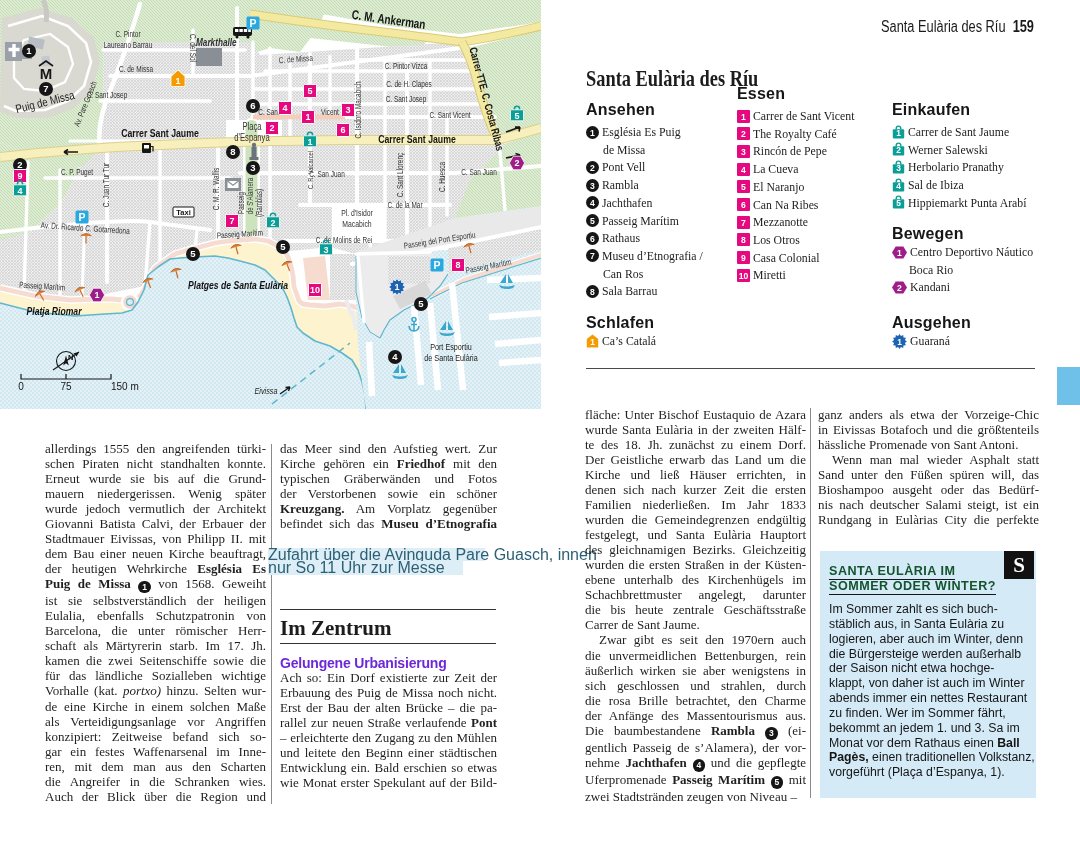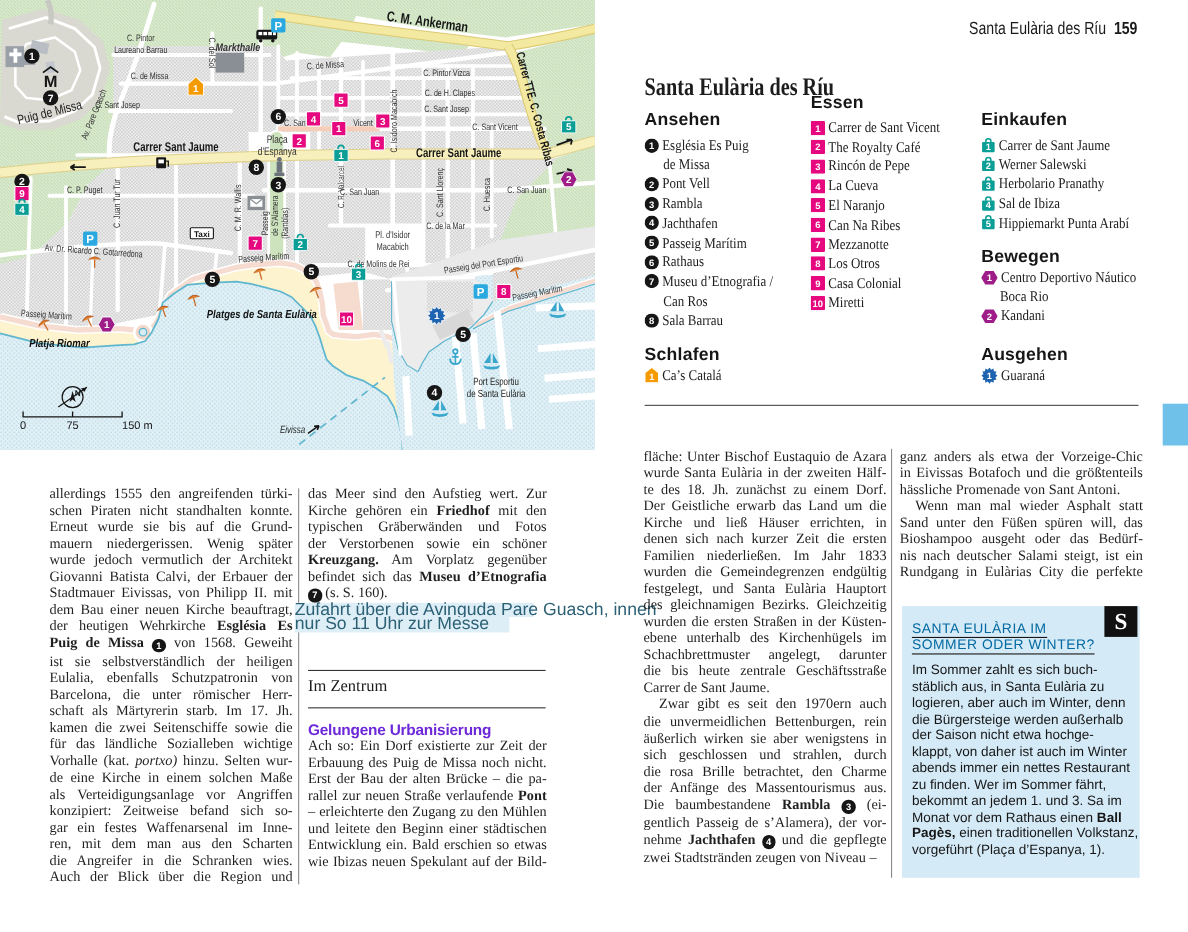--- a/index.html
+++ b/index.html
@@ -547,43 +547,42 @@
 <div class="j">Auch der Blick über die Region und</div>
 </div>
 
 <div class="abs bodytxt" style="left:280px;top:440.5px;width:217px">
 <div class="j">das Meer sind den Aufstieg wert. Zur</div>
 <div class="j">Kirche gehören ein <b>Friedhof</b> mit den</div>
 <div class="j">typischen Gräberwänden und Fotos</div>
 <div class="j">der Verstorbenen sowie ein schöner</div>
 <div class="j"><b>Kreuzgang.</b> Am Vorplatz gegenüber</div>
 <div class="j">befindet sich das <b>Museu d’Etnografia</b></div>
-<div class="l"><span class="n">7</span> (s. S. 160).</div>
 </div>
 
 <div class="abs" style="left:268px;top:547.5px;width:217px;font-size:16px;line-height:13.8px;color:#2c6075">
 <div style="background:#ddeef7;text-align:justify;text-align-last:justify;white-space:nowrap">Zufahrt über die Avinguda Pare Guasch, innen</div>
 <div style="background:#ddeef7;display:inline-block;padding-right:18px;white-space:nowrap">nur So 11 Uhr zur Messe</div>
 </div>
 
 <div class="abs" style="left:280px;top:609px;width:216px;border-top:1.5px solid #333;border-bottom:1.5px solid #333;height:33px">
-<div class="ser" style="font-weight:normal;font-size:15px;padding-top:6px">Im Zentrum</div>
+<div class="ser" style="font-weight:bold;font-size:21px;padding-top:6px">Im Zentrum</div>
 </div>
 
 <div class="abs" style="left:280px;top:655px;font-weight:bold;font-size:14px;letter-spacing:-0.2px;color:#6d28d9">Gelungene Urbanisierung</div>
 
 <div class="abs bodytxt" style="left:280px;top:669.5px;width:217px">
 <div class="j">Ach so: Ein Dorf existierte zur Zeit der</div>
 <div class="j">Erbauung des Puig de Missa noch nicht.</div>
 <div class="j">Erst der Bau der alten Brücke – die pa-</div>
 <div class="j">rallel zur neuen Straße verlaufende <b>Pont</b></div>
 <div class="j">– erleichterte den Zugang zu den Mühlen</div>
 <div class="j">und leitete den Beginn einer städtischen</div>
 <div class="j">Entwicklung ein. Bald erschien so etwas</div>
-<div class="j">wie Ibizas neuen Spekulant auf der Bild-</div>
+<div class="j">wie Monat erster Spekulant auf der Bild-</div>
 </div>
 
 <div class="abs" style="left:734px;top:17.5px;width:300px;text-align:right;font-size:16px;color:#1a1a1a;transform:scaleX(.8);transform-origin:100% 50%">Santa Eulària des Ríu&nbsp; <b>159</b></div>
 
 <div class="abs ser" style="left:586px;top:66px;font-size:23px;font-weight:bold;transform:scaleX(.8);transform-origin:0 50%">Santa Eulària des Ríu</div>
 
 <div class="abs" style="left:586px;top:101px;width:150px">
 <div class="hdr mb4">Ansehen</div>
 <div class="li"><svg class="lm" width="13" height="13" viewBox="0 0 13 13">
         <circle cx="6.5" cy="6.5" r="6.5" fill="#161616"></circle>
@@ -745,41 +744,42 @@
 <div class="l">Carrer de Sant Jaume.</div>
 <div class="j ind">Zwar gibt es seit den 1970ern auch</div>
 <div class="j">die unvermeidlichen Bettenburgen, rein</div>
 <div class="j">äußerlich wirken sie aber wenigstens in</div>
 <div class="j">sich geschlossen und strahlen, durch</div>
 <div class="j">die rosa Brille betrachtet, den Charme</div>
 <div class="j">der Anfänge des Massentourismus aus.</div>
 <div class="j">Die baumbestandene <b>Rambla</b> <span class="n">3</span> (ei-</div>
 <div class="j">gentlich Passeig de s’Alamera), der vor-</div>
 <div class="j">nehme <b>Jachthafen</b> <span class="n">4</span> und die gepflegte</div>
+<div class="j">Uferpromenade <b>Passeig Marítim</b> <span class="n">5</span> mit</div>
 <div class="l">zwei Stadtstränden zeugen von Niveau –</div>
 </div>
 
 <div class="abs bodytxt" style="left:818px;top:406.5px;width:221px">
 <div class="j">ganz anders als etwa der Vorzeige-Chic</div>
 <div class="j">in Eivissas Botafoch und die größtenteils</div>
 <div class="l">hässliche Promenade von Sant Antoni.</div>
 <div class="j ind">Wenn man mal wieder Asphalt statt</div>
 <div class="j">Sand unter den Füßen spüren will, das</div>
 <div class="j">Bioshampoo ausgeht oder das Bedürf-</div>
 <div class="j">nis nach deutscher Salami steigt, ist ein</div>
 <div class="j">Rundgang in Eulàrias City die perfekte</div>
 </div>
 
 <div class="abs" style="left:820px;top:551px;width:216px;height:247px;background:#d5eaf7">
 
   <div class="abs" style="left:184px;top:0;width:30px;height:28px;background:#111">
     <div class="ser" style="color:#fff;font-weight:bold;font-size:21px;text-align:center;line-height:28px">S</div>
   </div>
 
-  <div class="abs" style="left:9px;top:13px;font-weight:normal;font-size:12.6px;letter-spacing:0.5px;color:#0369a1;line-height:14.5px">
+  <div class="abs" style="left:9px;top:13px;font-weight:bold;font-size:12.6px;letter-spacing:0.5px;color:#14532d;line-height:14.5px">
     <span style="border-bottom:1.6px solid #161616;padding-bottom:1px">SANTA EULÀRIA IM </span><br>
     <span style="border-bottom:1.6px solid #161616;padding-bottom:1px">SOMMER ODER WINTER?</span>
   </div>
 
   <div class="abs" style="left:9px;top:51px;width:206px;font-size:12.3px;line-height:14.85px;color:#161616;white-space:nowrap">
     <div>Im Sommer zahlt es sich buch-</div>
     <div>stäblich aus, in Santa Eulària zu</div>
     <div>logieren, aber auch im Winter, denn</div>
     <div>die Bürgersteige werden außerhalb</div>
     <div>der Saison nicht etwa hochge-</div>

